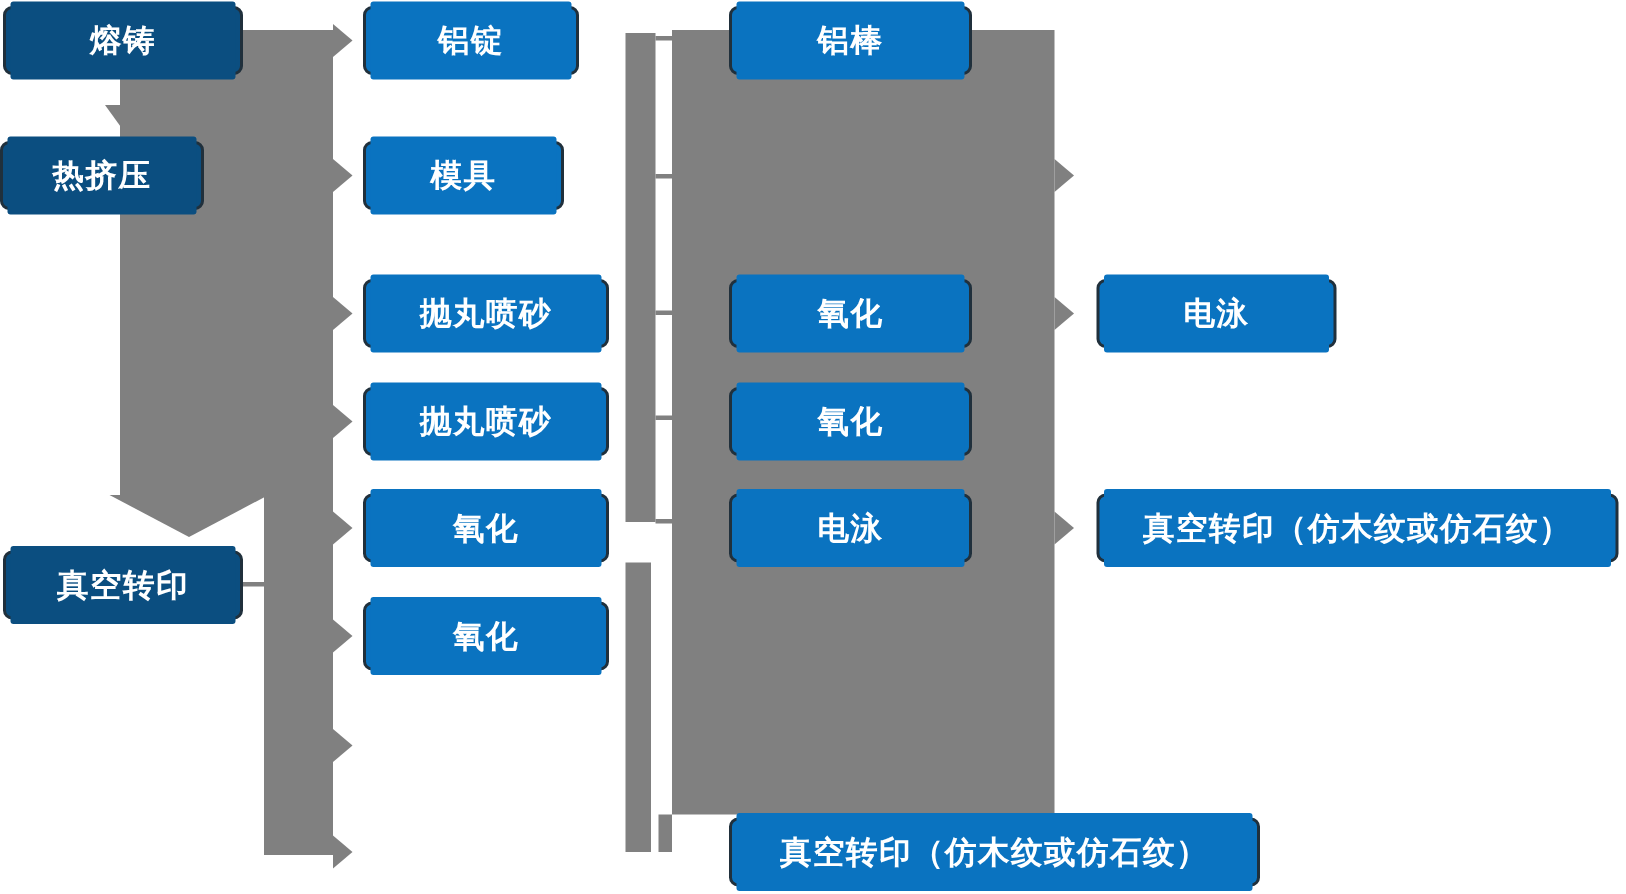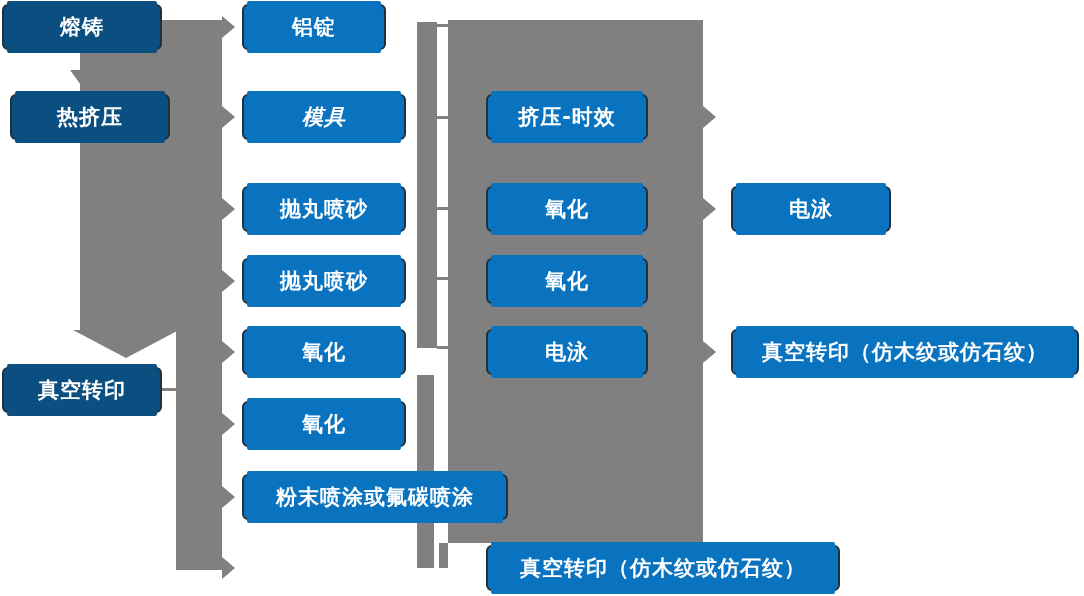--- a/index.html
+++ b/index.html
@@ -60,32 +60,31 @@
   <div class="arr-r" style="left:222px;top:341px;"></div>
   <div class="arr-r" style="left:222px;top:413px;"></div>
   <div class="arr-r" style="left:222px;top:486px;"></div>
   <div class="arr-r" style="left:222px;top:557px;"></div>
 
   <div class="arr-r" style="left:703px;top:106px;"></div>
   <div class="arr-r" style="left:703px;top:198px;"></div>
   <div class="arr-r" style="left:703px;top:341px;"></div>
 
   <div class="box dark" style="left:2px;top:4px;width:160px;">熔铸</div>
-  <div class="box dark" style="left:10px;top:94px;width:160px;font-family:Liberation Serif, serif;">热挤压</div>
+  <div class="box dark" style="left:0;top:94px;width:136px;font-family:Liberation Serif, serif;">热挤压</div>
   <div class="box dark" style="left:2px;top:367px;width:160px;">真空转印</div>
 
   <div class="box" style="left:242px;top:4px;width:144px;">铝锭</div>
-  <div class="box" style="left:242px;top:94px;width:164px;font-style:italic;">模具</div>
+  <div class="box" style="left:242px;top:94px;width:134px;">模具</div>
   <div class="box" style="left:242px;top:186px;width:164px;">抛丸喷砂</div>
   <div class="box" style="left:242px;top:258px;width:164px;">抛丸喷砂</div>
   <div class="box" style="left:242px;top:329px;width:164px;">氧化</div>
   <div class="box" style="left:242px;top:401px;width:164px;">氧化</div>
-  <div class="box" style="left:242px;top:474px;width:266px;">粉末喷涂或氟碳喷涂</div>
 
-  <div class="box" style="left:486px;top:94px;width:162px;">挤压-时效</div>
+  <div class="box" style="left:486px;top:4px;width:162px;">铝棒</div>
   <div class="box" style="left:486px;top:186px;width:162px;">氧化</div>
   <div class="box" style="left:486px;top:258px;width:162px;">氧化</div>
   <div class="box" style="left:486px;top:329px;width:162px;">电泳</div>
   <div class="box" style="left:486px;top:545px;width:354px;">真空转印（仿木纹或仿石纹）</div>
 
   <div class="box" style="left:731px;top:186px;width:160px;">电泳</div>
   <div class="box" style="left:731px;top:329px;width:348px;">真空转印（仿木纹或仿石纹）</div>
 
 </div>
 

